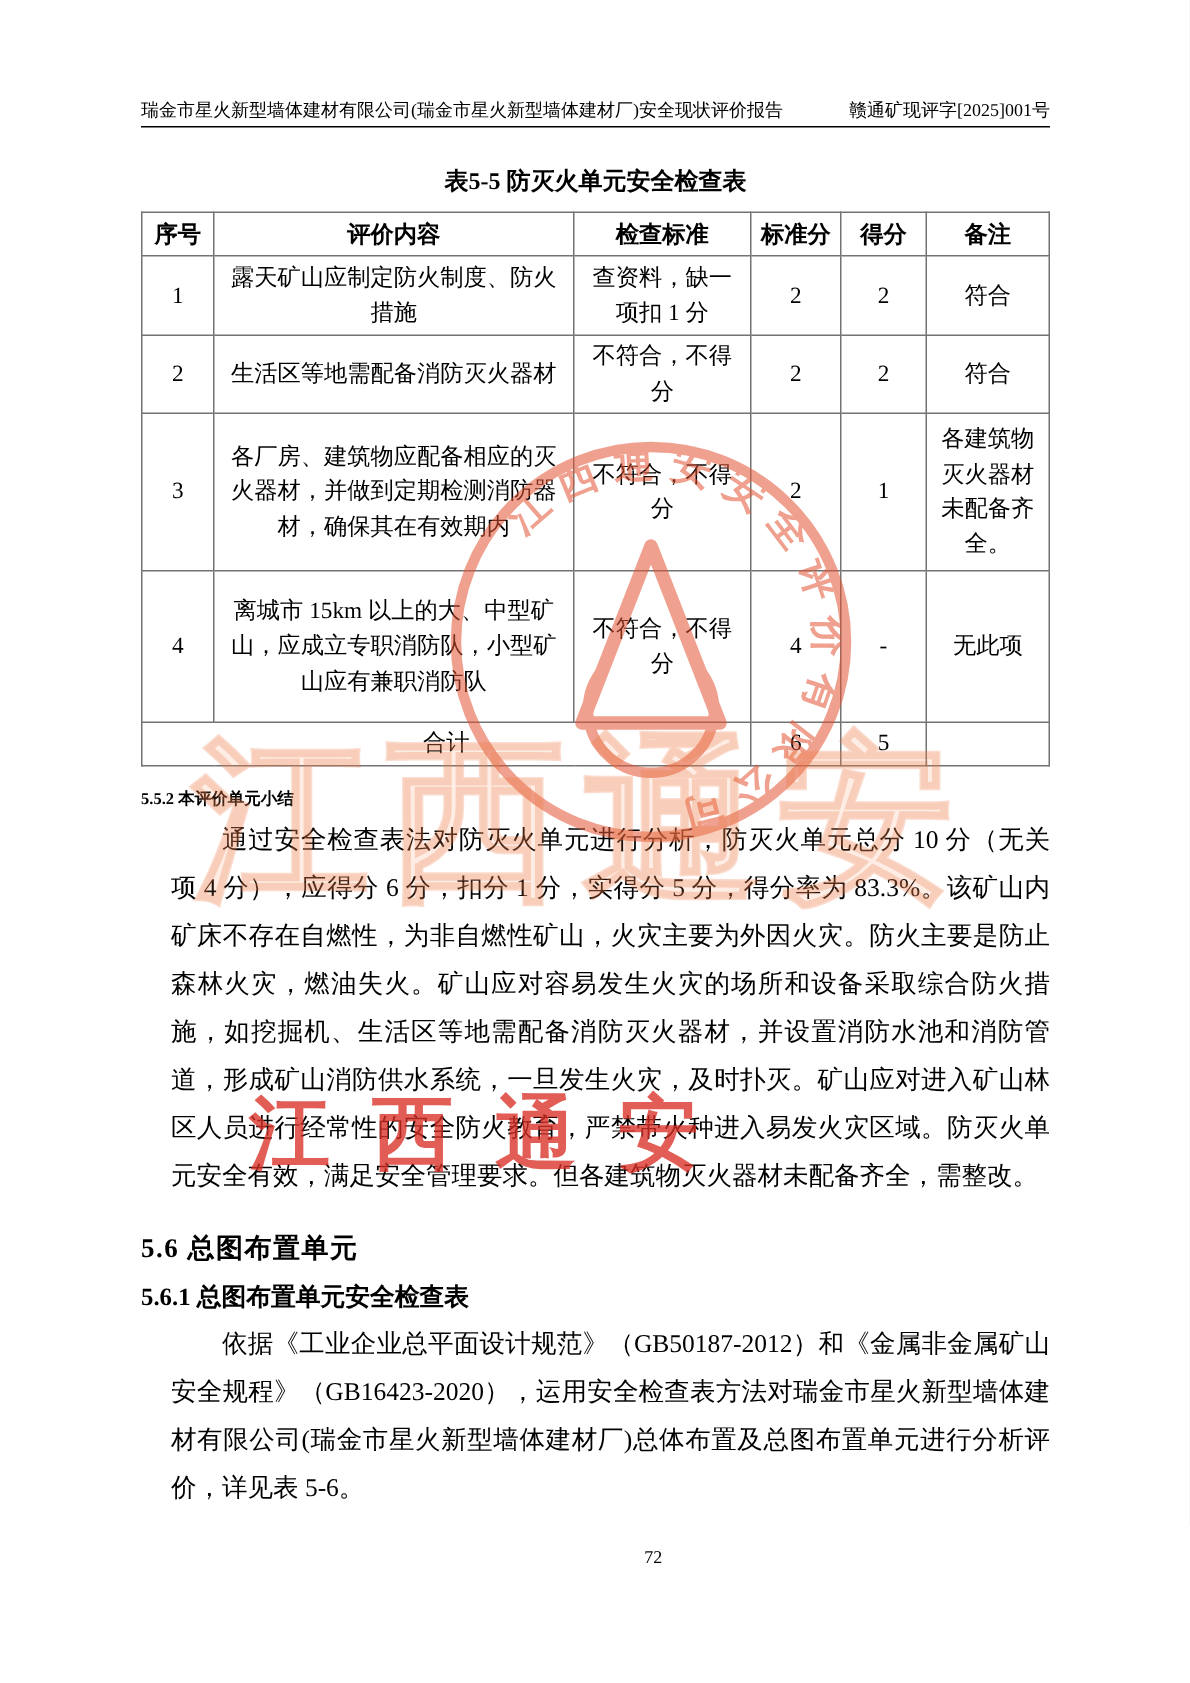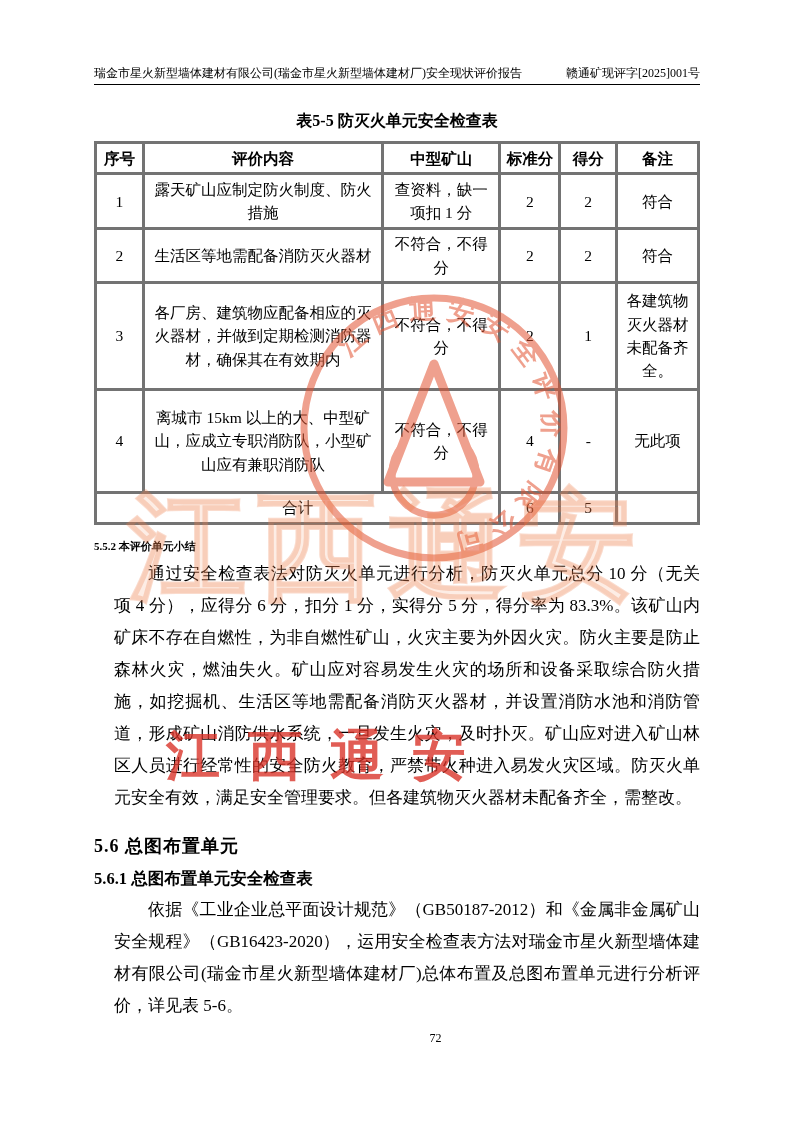--- a/index.html
+++ b/index.html
@@ -16,21 +16,21 @@
     border-bottom:1px solid #000; padding-bottom:4px;
     font-size:12px; white-space:nowrap; line-height:1.2;
   }
 
   .table-title {
     text-align:center; font-weight:bold; font-size:16px; margin-top:26px;
   }
 
   table.check { border-collapse:collapse; width:100%; margin-top:9px; font-size:15.5px; }
   table.check th, table.check td {
-    border:3px solid #737373; text-align:center; vertical-align:middle;
+    border:1px solid #737373; text-align:center; vertical-align:middle;
     padding:2px 5px; line-height:1.5;
   }
   table.check th { font-weight:bold; height:24px; }
   td.left { text-align:left; }
   tr.r1 td { height:48px; }
   tr.r2 td { height:24px; }
   tr.r3 td { height:100px; }
   tr.r4 td { height:96px; }
   tr.total td { height:24px; }
 
@@ -82,21 +82,21 @@
           <col style="width:240px">
           <col style="width:118px">
         <col style="width:60px">
           <col style="width:57px">
           <col style="width:82px">
       </colgroup>
       <thead>
         <tr>
           <th>序号</th>
           <th>评价内容</th>
-          <th>中型矿山</th>
+          <th>检查标准</th>
           <th>标准分</th>
           <th>得分</th>
           <th>备注</th>
         </tr>
       </thead>
       <tbody>
         <tr class="r1">
           <td>1</td>
           <td class="left">露天矿山应制定防火制度、防火措施</td>
           <td class="left">查资料，缺一项扣 1 分</td>

